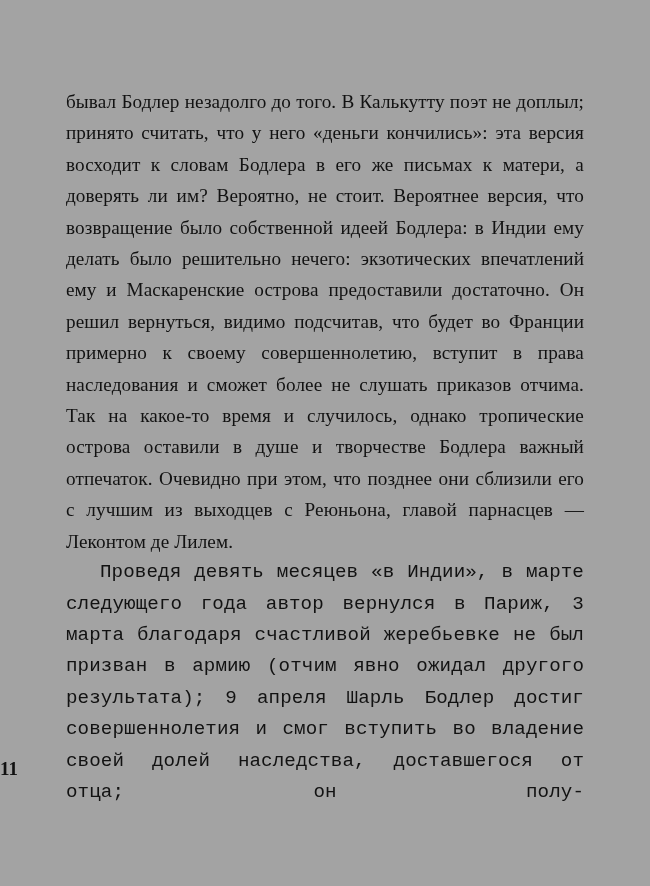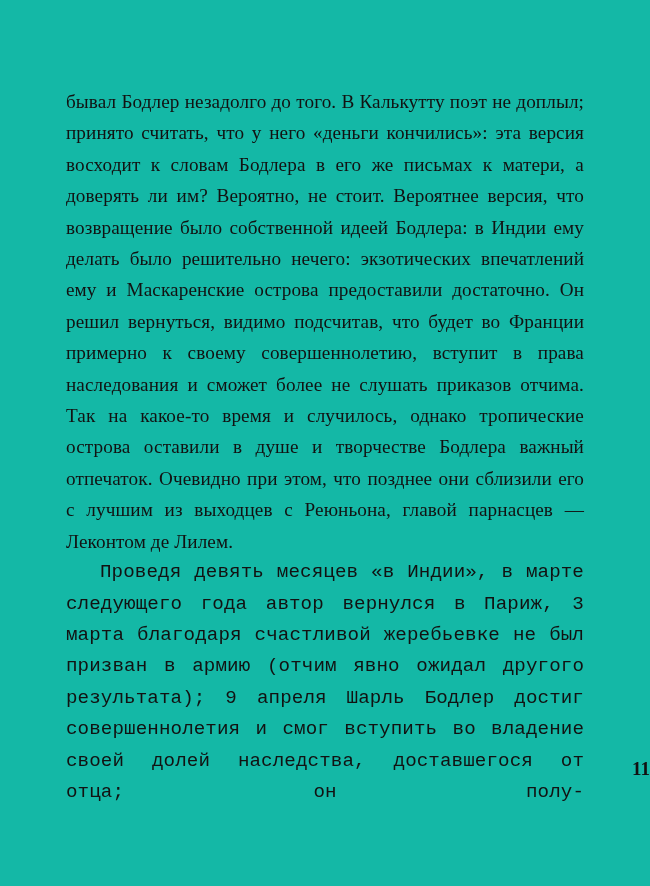--- a/index.html
+++ b/index.html
@@ -14,21 +14,21 @@
     color: #111111;
     position: relative;
     overflow: hidden;
   }
   .page {
     position: absolute;
     left: 0;
     top: 0;
     width: 650px;
     height: 886px;
-    background: #14b8a6;
+    background: #a3a3a3;
   }
   .text-block {
     position: absolute;
     left: 66px;
     top: 86px;
     width: 518px;
     font-size: 19.2px;
     line-height: 31.4px;
     text-align: justify;
     text-justify: inter-word;
@@ -50,21 +50,21 @@
   .para:last-child::after {
     content: "";
     display: inline-block;
     width: 100%;
   }
   .page-number {
     position: absolute;
     left: 0;
     top: 758px;
     width: 650px;
-    text-align: right;
+    text-align: left;
     font-family: "Liberation Serif", "DejaVu Serif", serif;
     font-size: 19px;
     font-weight: bold;
     color: #111111;
   }
 </style>
 </head>
 <body>
 
 <div class="page">

